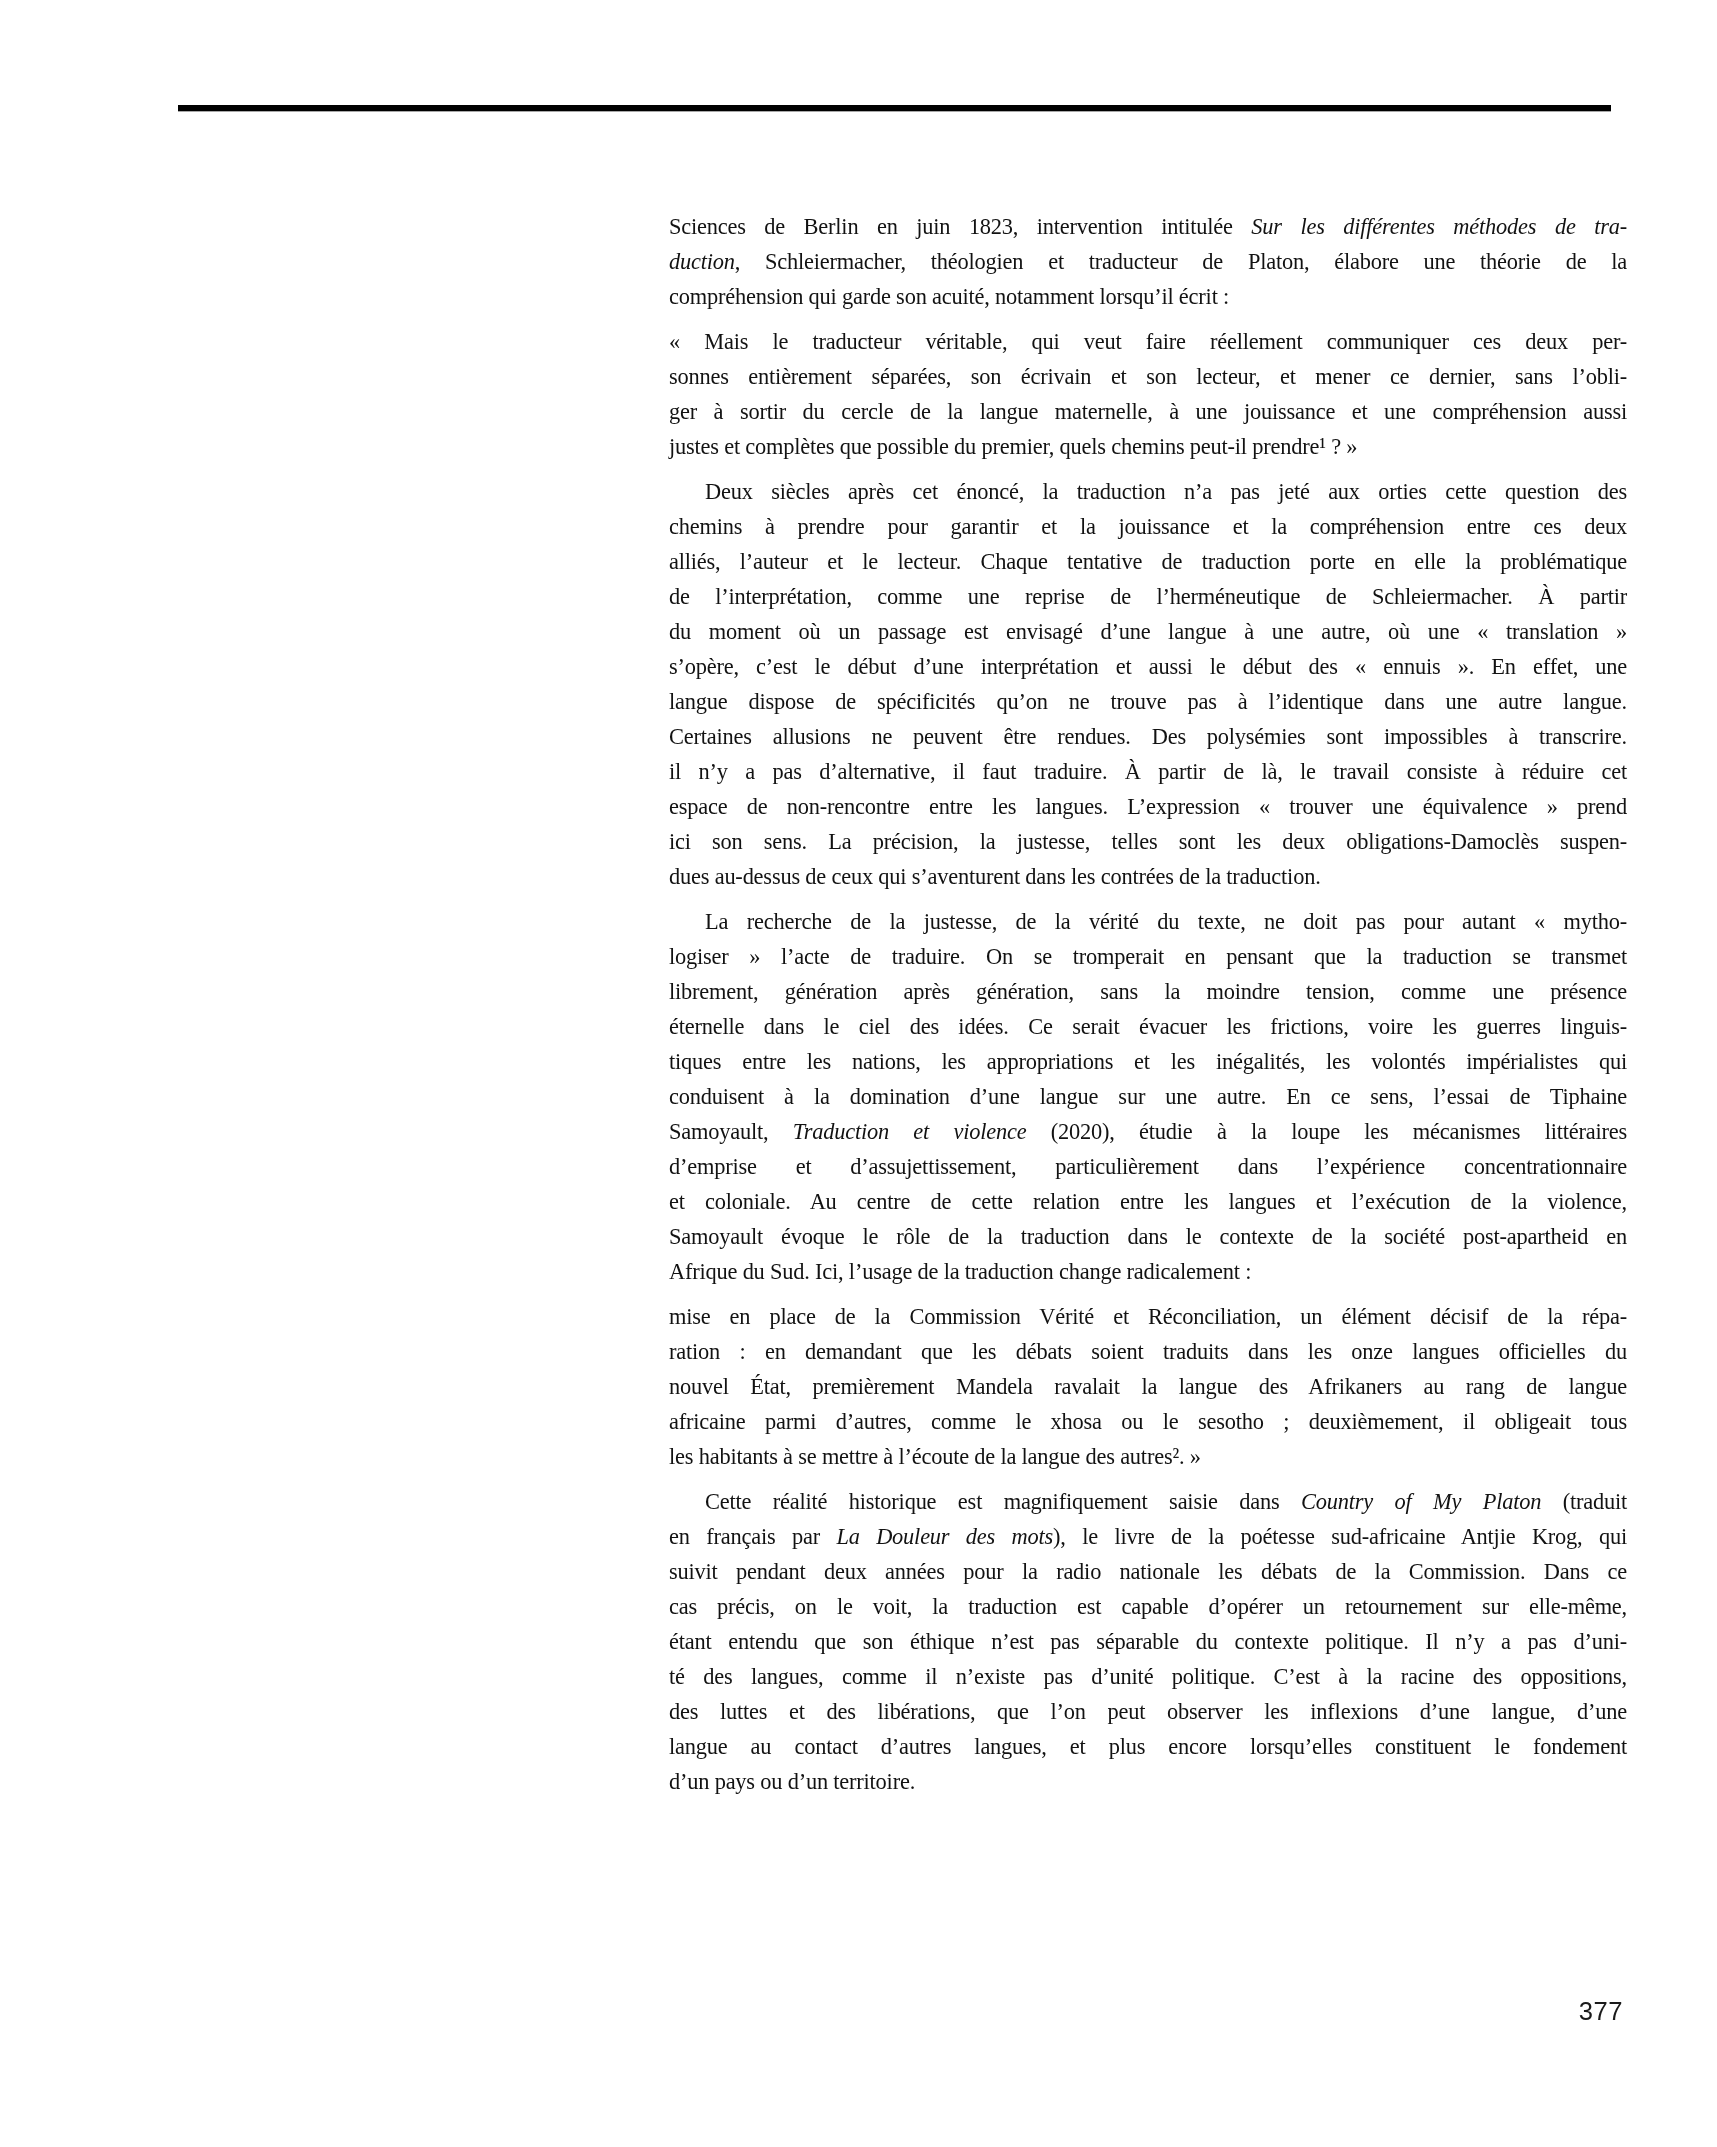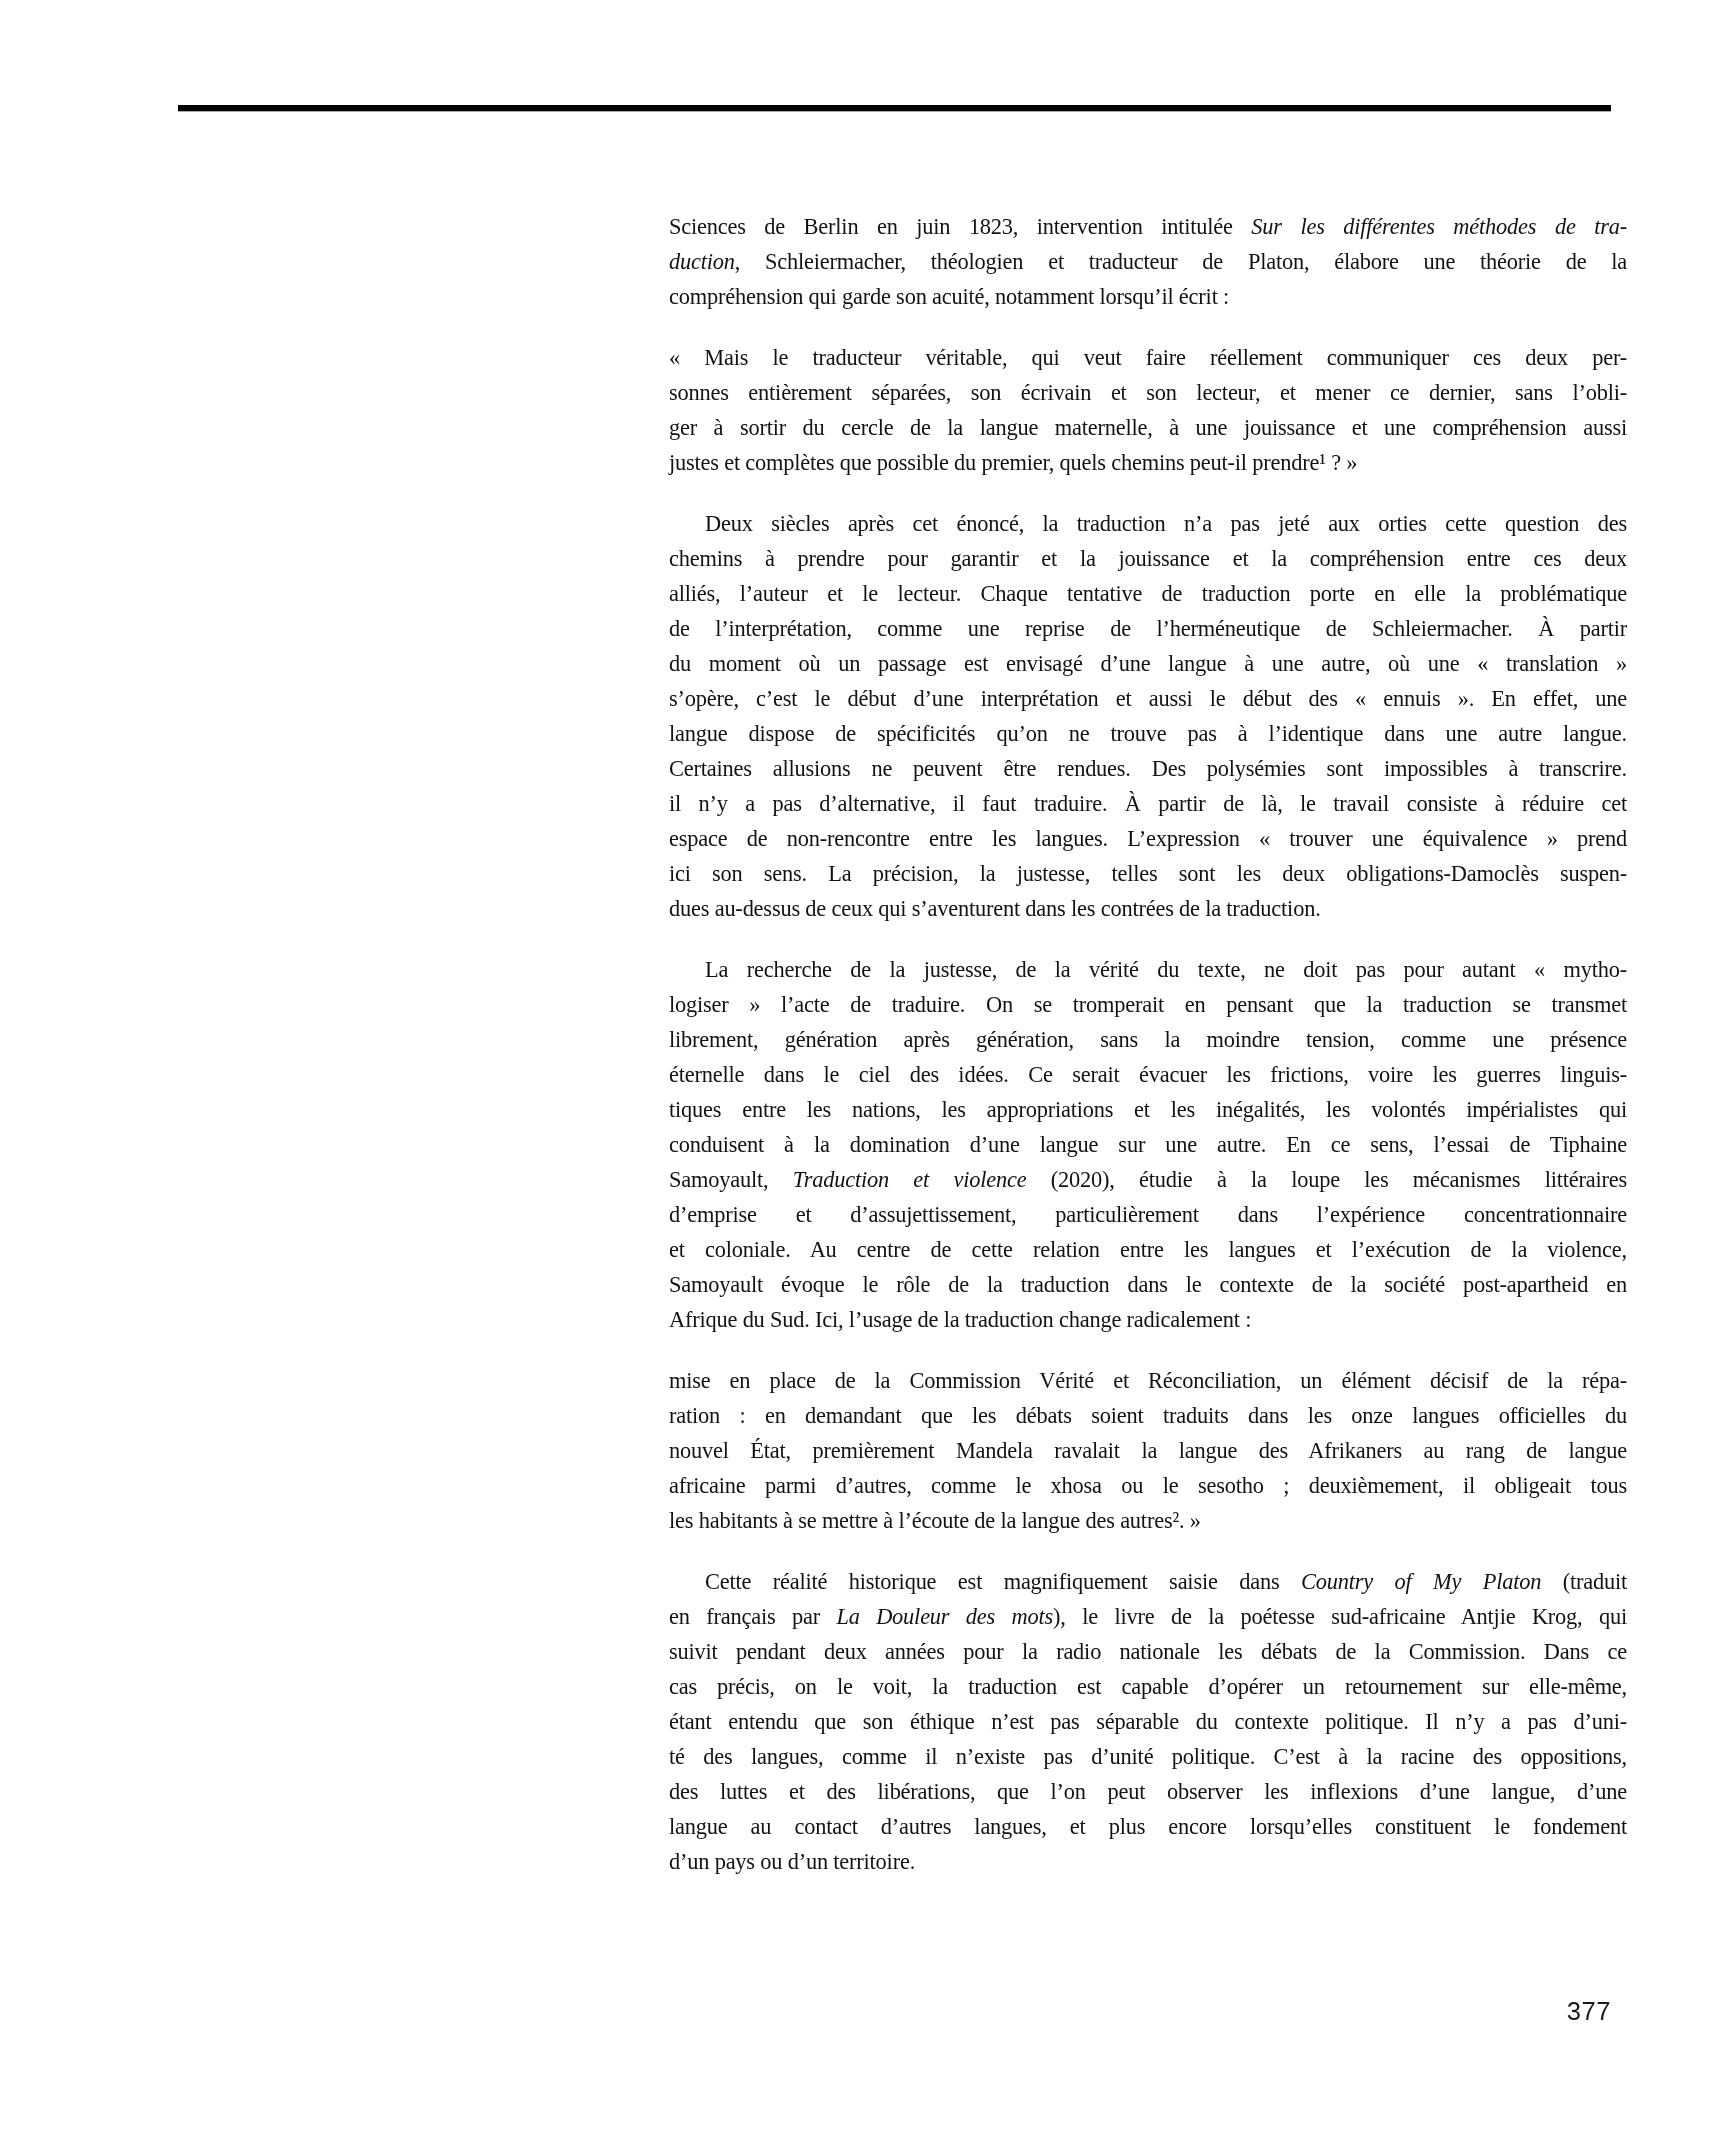--- a/index.html
+++ b/index.html
@@ -20,33 +20,33 @@
   .text-block {
     position: absolute;
     left: 669px; top: 209px;
     width: 958px;
     font-size: 22.4px;
     line-height: 35px;
     letter-spacing: -0.2px;
     color: #121212;
   }
   .paragraph { margin: 0; }
-  .paragraph + .paragraph { margin-top: 26px; }
+  .paragraph + .paragraph { margin-top: 10px; }
   .line {
     text-align: justify;
     text-align-last: justify;
     hyphens: none;
   }
   .line.last { text-align-last: left; }
   .line.indent { text-indent: 36px; }
   .line i { }
   .page-number {
     position: absolute;
     top: 1997px;
-    right: 107px;
+    right: 95px;
     font-family: "Liberation Sans", sans-serif;
     font-size: 25.6px;
     letter-spacing: 0.5px;
     color: #1a1a1a;
   }
 </style>
 </head>
 <body>
 
 <div class="top-rule"></div>

